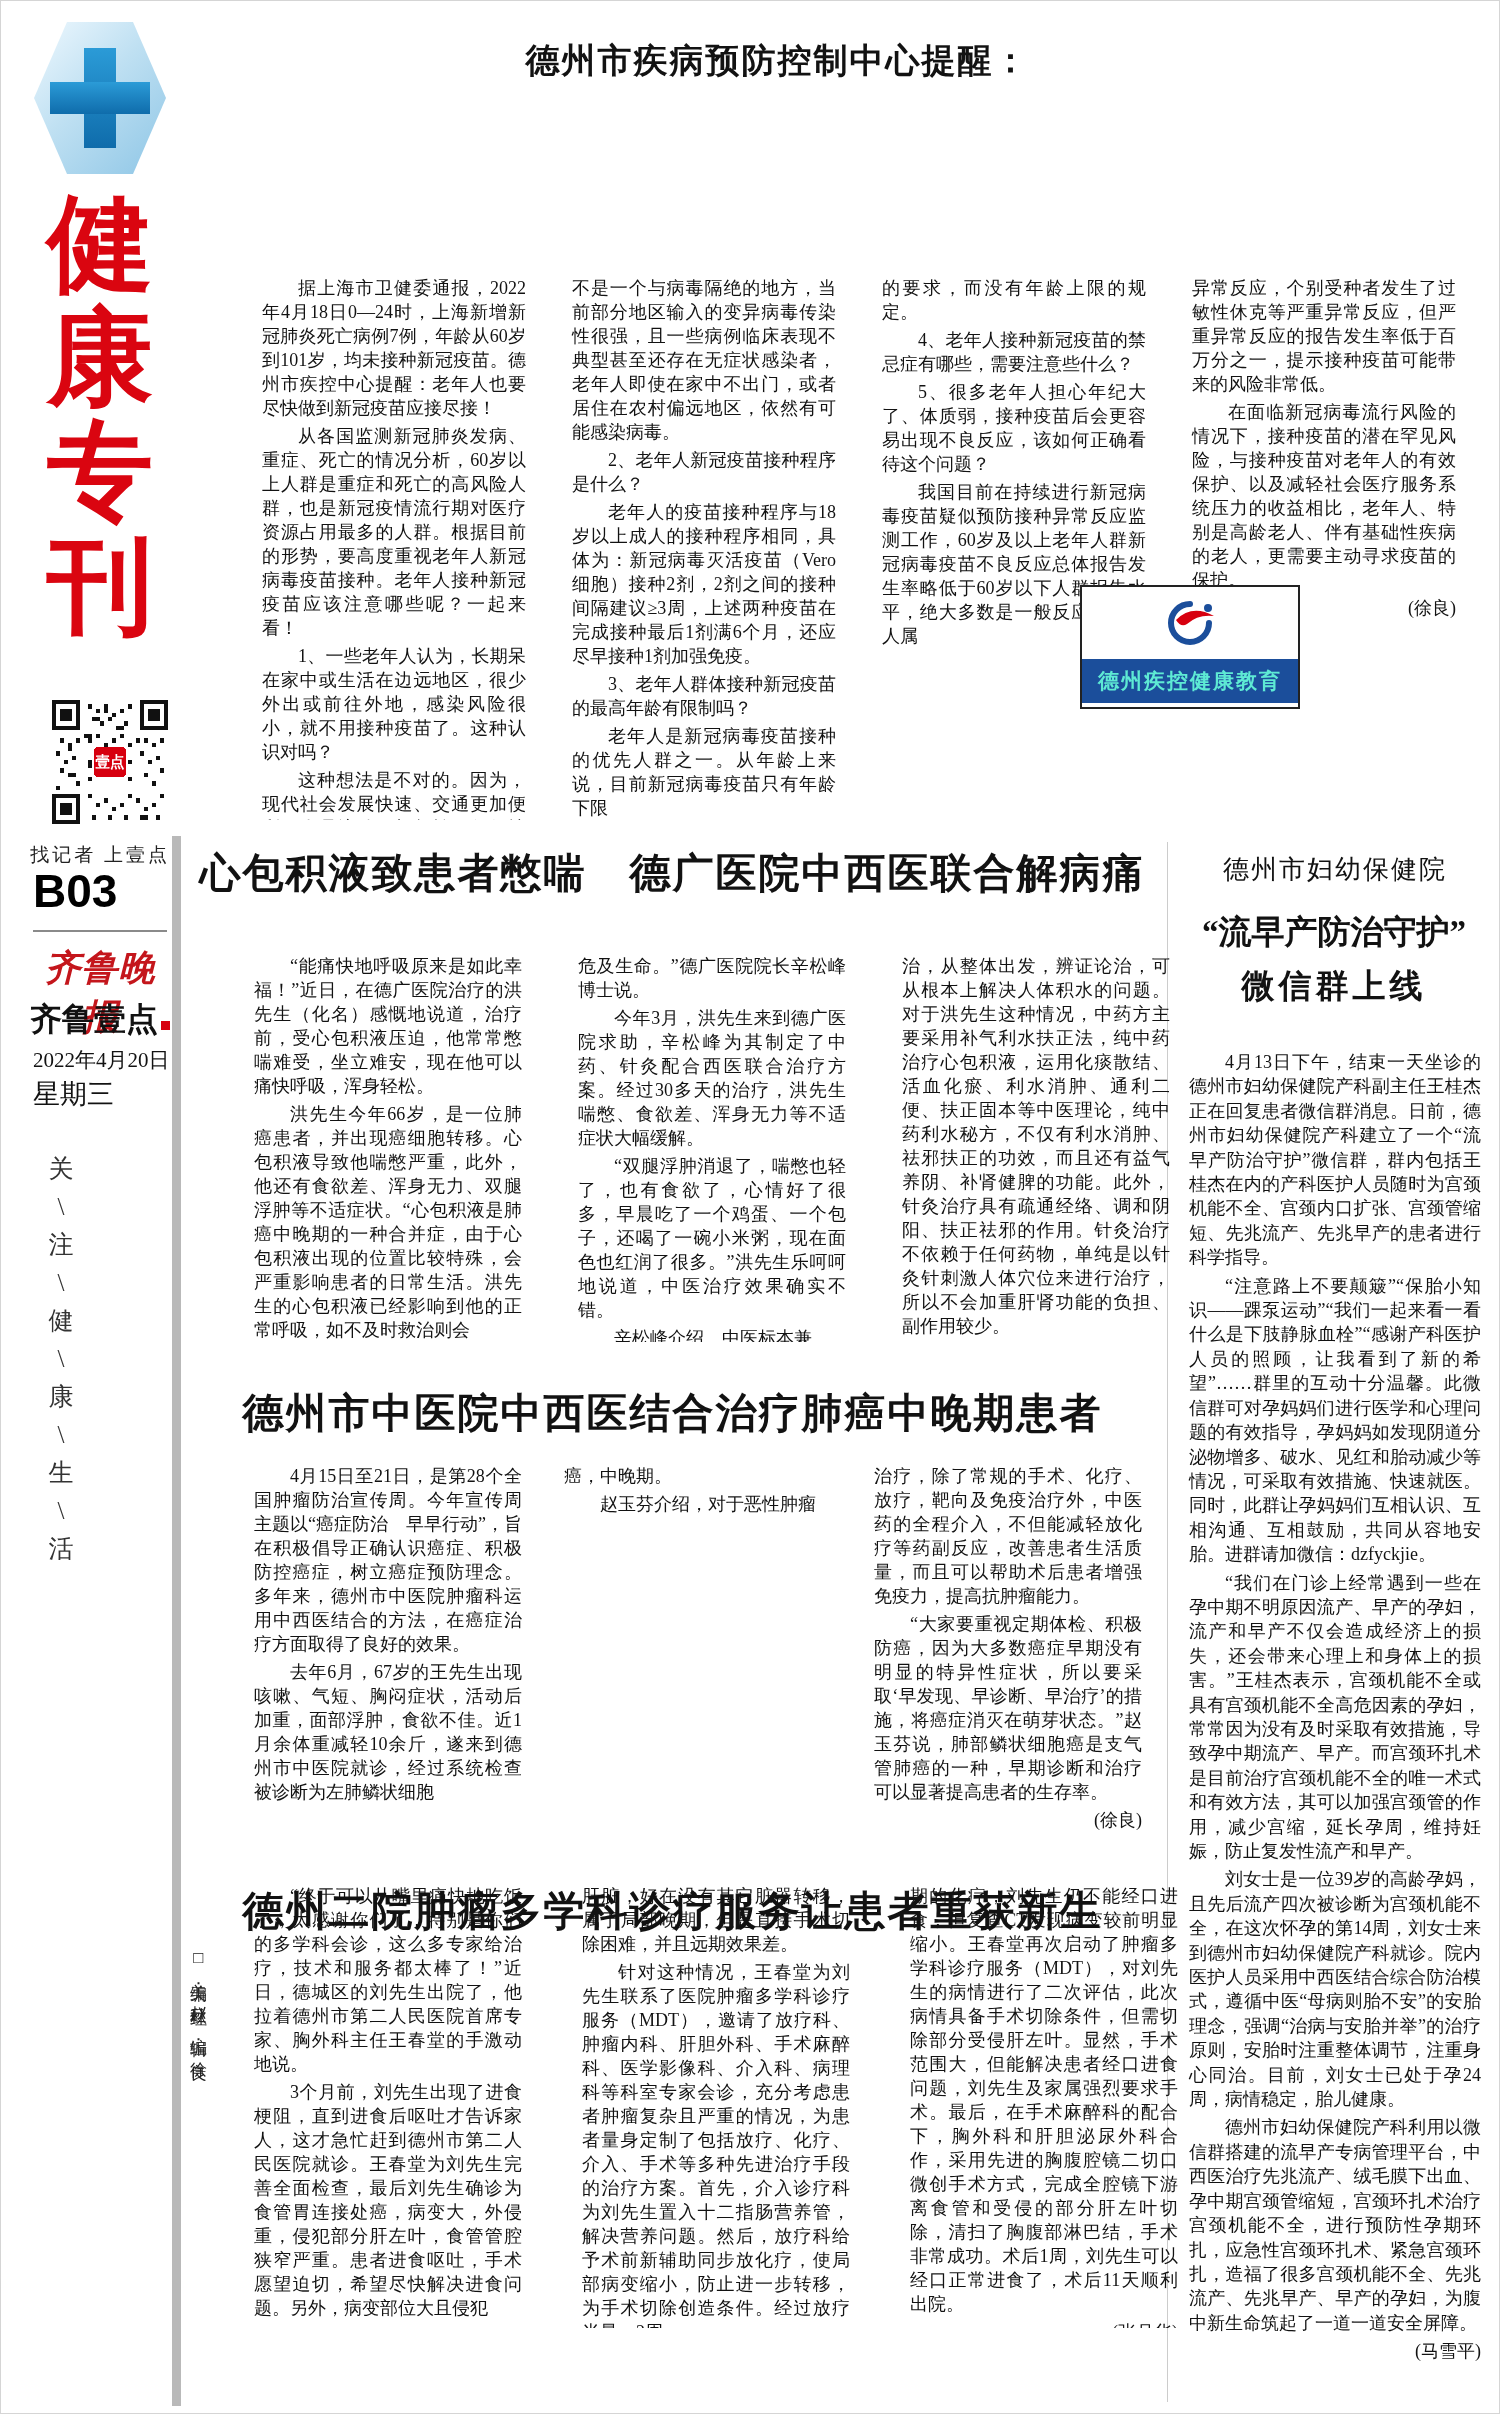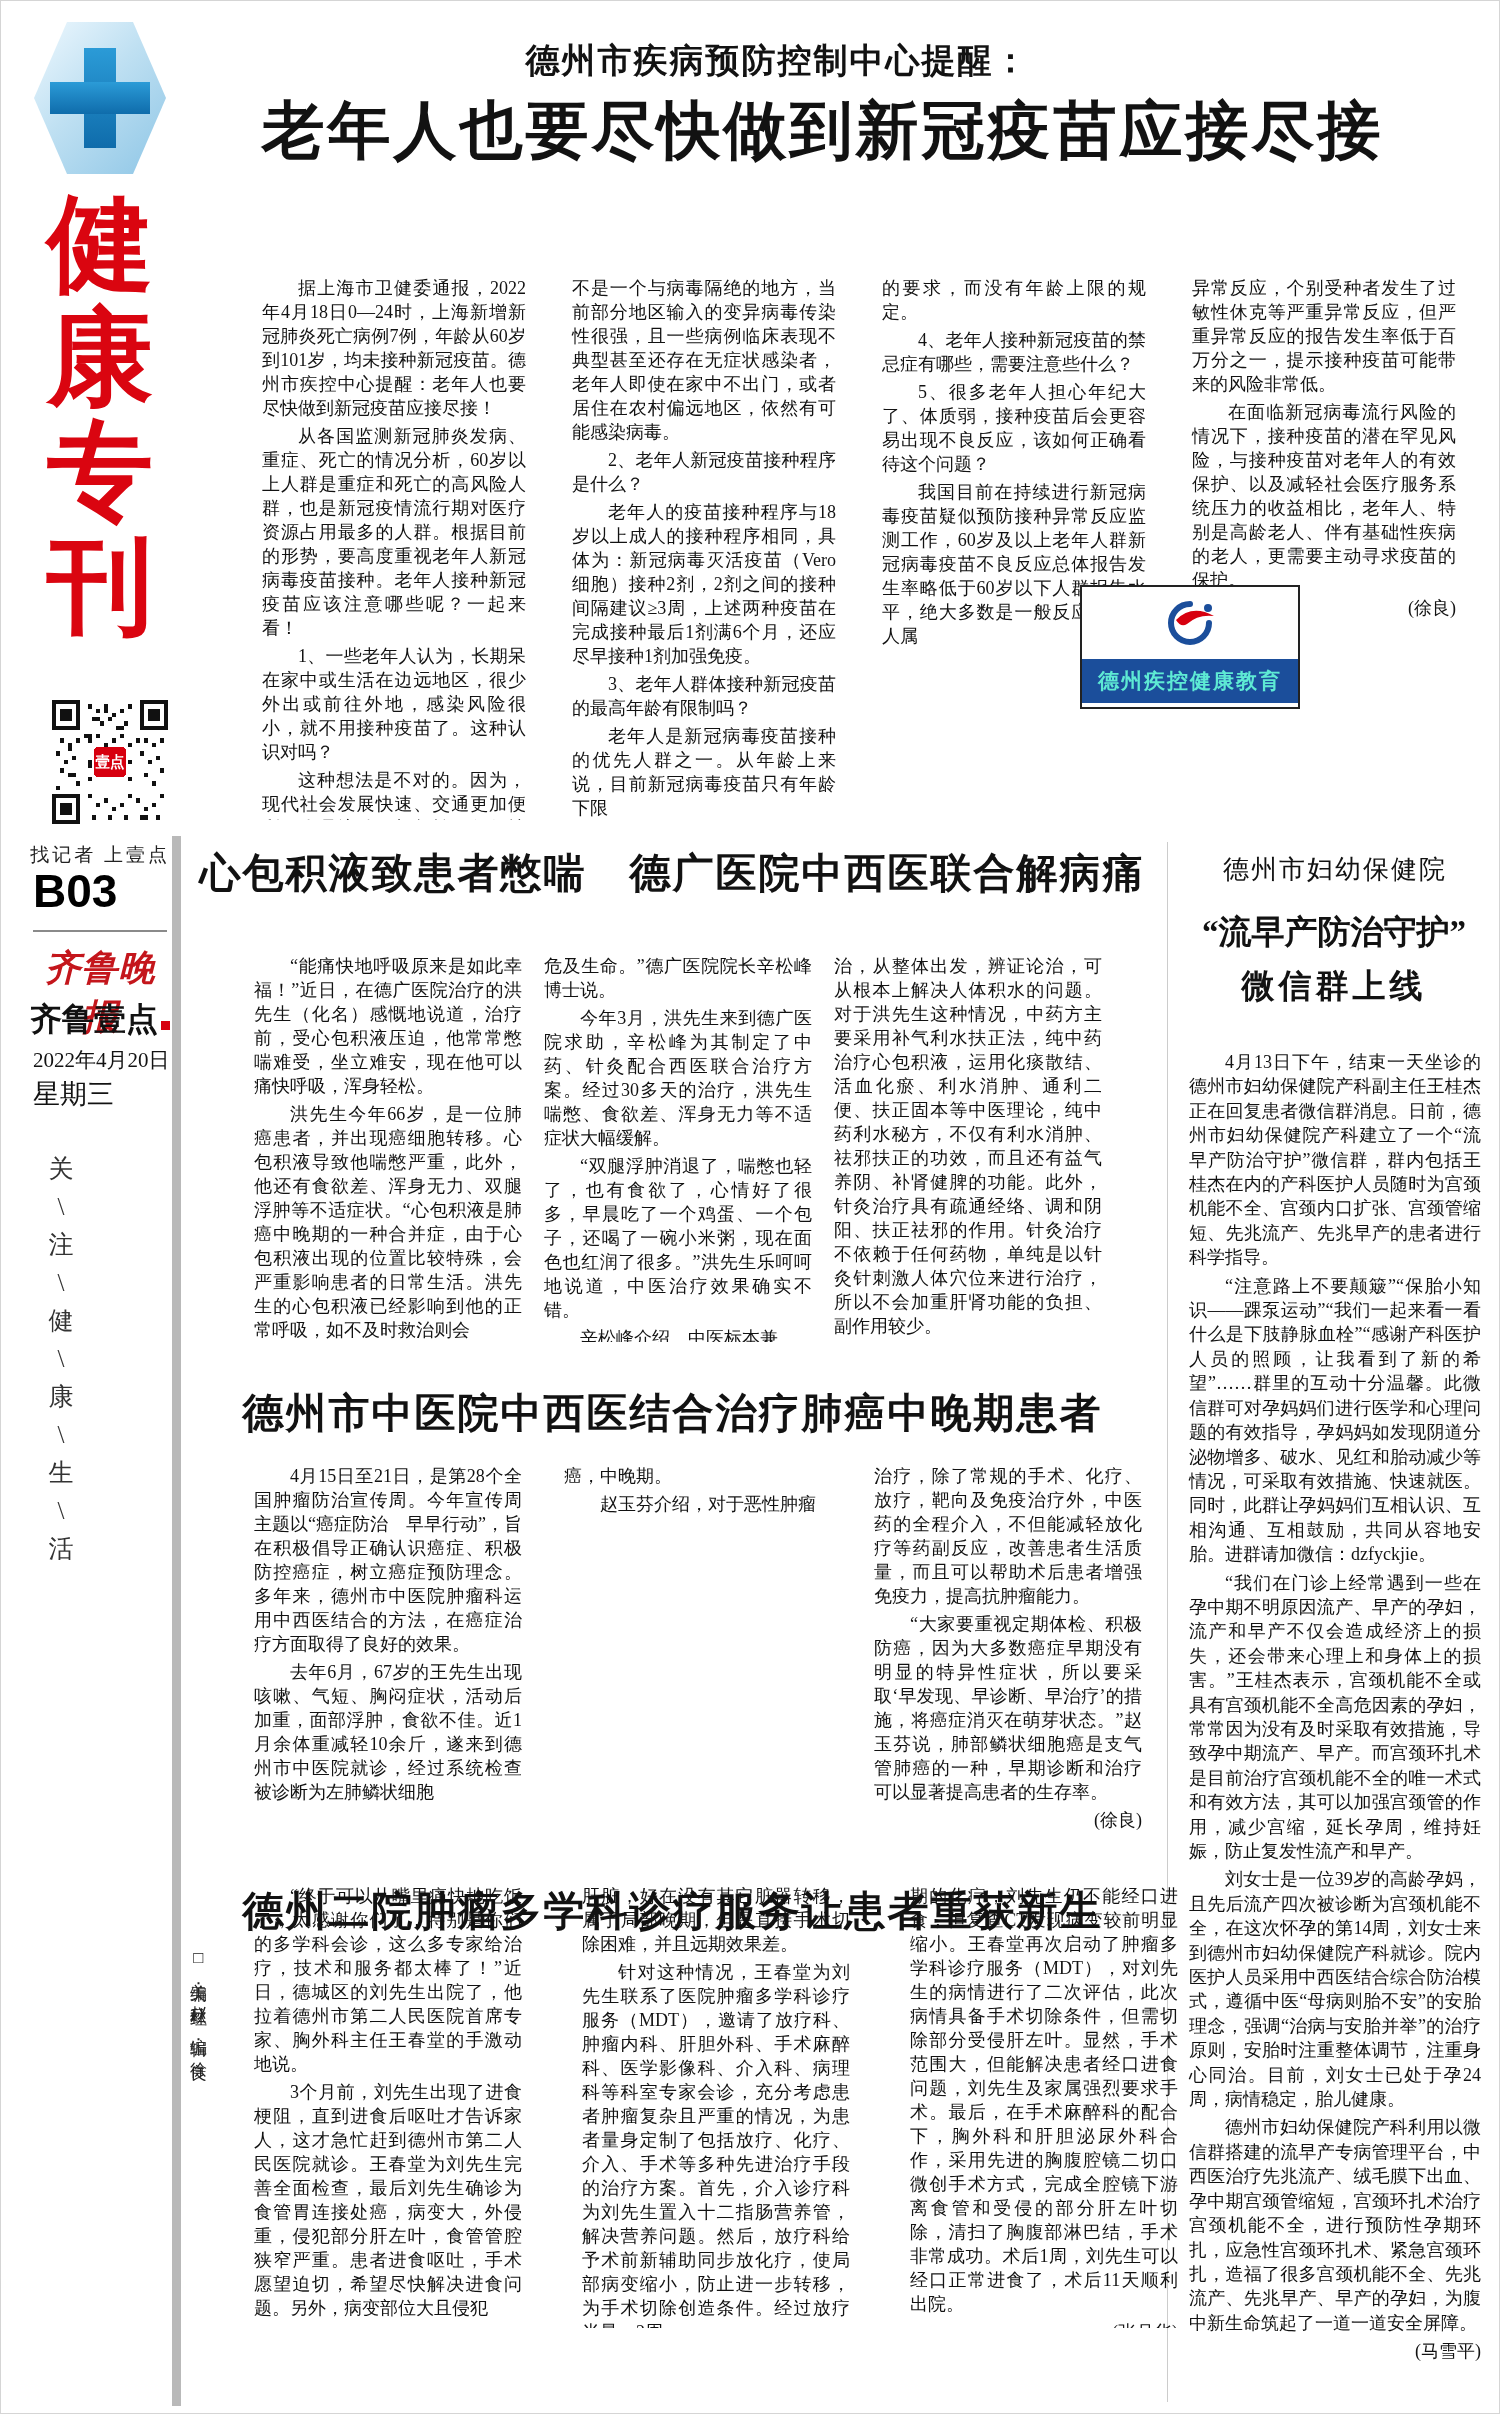--- a/index.html
+++ b/index.html
@@ -45,21 +45,21 @@
        font-weight:900;letter-spacing:3px;white-space:nowrap}
   .artHead{width:975px;left:185px;text-align:center;font-size:41px;
        font-weight:900;letter-spacing:2px;white-space:nowrap}
   .cols{display:flex}
   .col{overflow:hidden}
   .para{margin:4px;text-align:justify;font-size:18px;line-height:24px}
   .ind{text-indent:2em}
   .ra{text-align:right}
   #leadCols{left:258px;top:272px;width:1202px;height:548px;gap:38px}
   #leadCols .col{flex:0 0 272px}
-  #dgCols{left:250px;top:950px;width:896px;height:392px;gap:14px}
+  #dgCols{left:250px;top:950px;width:896px;height:392px;gap:48px}
   #zyCols{left:250px;top:1460px;width:896px;height:424px;gap:34px}
   #deCols{left:250px;top:1880px;width:896px;height:448px;gap:52px}
   #dgCols .col,#zyCols .col,#deCols .col{flex:0 0 276px}
   #dgHead{top:846px}
   #zyHead{top:1386px}
   #deHead{top:1884px}
   
   .promo{left:1080px;top:585px;width:216px;height:120px;border:2px solid #222;
        background:#fff;z-index:5}
   .promoTop{height:72px;display:flex;align-items:center;justify-content:center}
@@ -194,21 +194,20 @@
 
   <div class="abs credits">
     <span>□美编：赵秋红</span>
     <span>□编辑：徐良</span>
   </div>
 
   <div class="abs grayBar"></div>
   <div class="abs colRule"></div>
 
   <div class="abs kicker">德州市疾病预防控制中心提醒：</div>
-  <div class="abs leadHead">老年人也要尽快做到新冠疫苗应接尽接</div>
 
   <div id="leadCols" class="abs cols">
     <div class="col">
         <p class="para ind">据上海市卫健委通报，2022年4月18日0—24时，上海新增新冠肺炎死亡病例7例，年龄从60岁到101岁，均未接种新冠疫苗。德州市疾控中心提醒：老年人也要尽快做到新冠疫苗应接尽接！</p>
         <p class="para ind">从各国监测新冠肺炎发病、重症、死亡的情况分析，60岁以上人群是重症和死亡的高风险人群，也是新冠疫情流行期对医疗资源占用最多的人群。根据目前的形势，要高度重视老年人新冠病毒疫苗接种。老年人接种新冠疫苗应该注意哪些呢？一起来看！</p>
         <p class="para ind">1、一些老年人认为，长期呆在家中或生活在边远地区，很少外出或前往外地，感染风险很小，就不用接种疫苗了。这种认识对吗？</p>
         <p class="para ind">这种想法是不对的。因为，现代社会发展快速、交通更加便利、人员流动更加频繁，任何地方都</p>
       </div>
     <div class="col">
         <p class="para">不是一个与病毒隔绝的地方，当前部分地区输入的变异病毒传染性很强，且一些病例临床表现不典型甚至还存在无症状感染者，老年人即使在家中不出门，或者居住在农村偏远地区，依然有可能感染病毒。</p>

